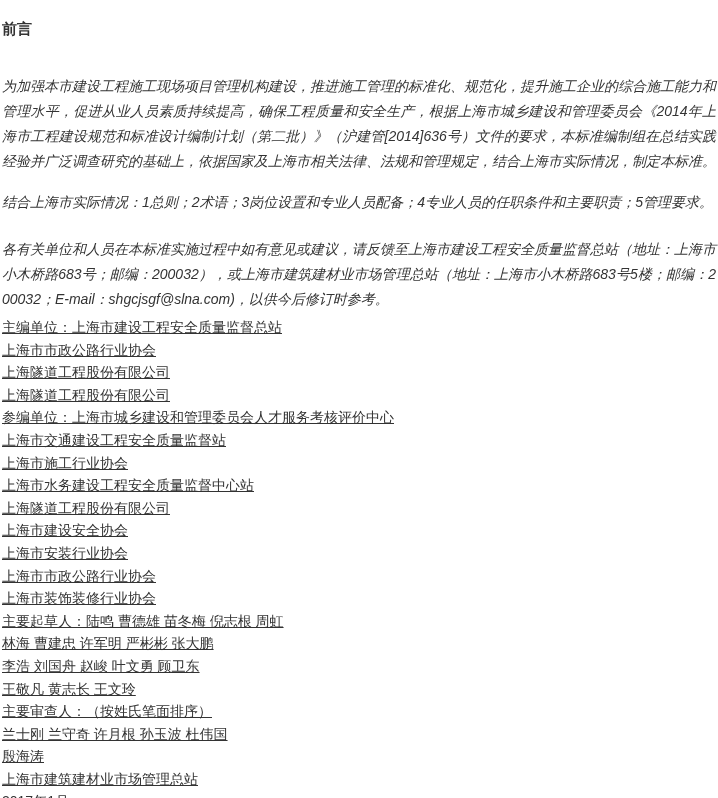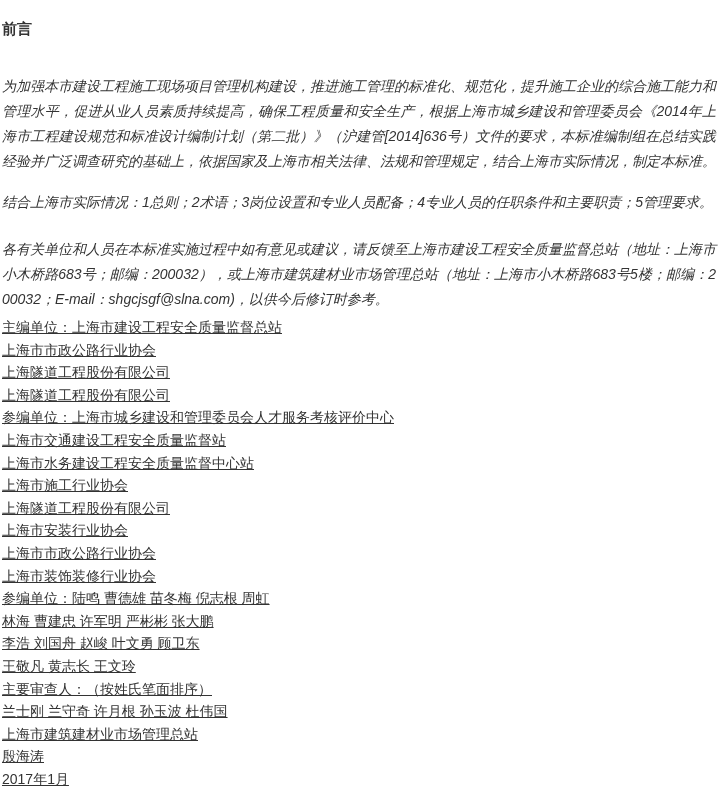--- a/index.html
+++ b/index.html
@@ -60,30 +60,31 @@
 
   <p class="para para-feedback">各有关单位和人员在本标准实施过程中如有意见或建议，请反馈至上海市建设工程安全质量监督总站（地址：上海市小木桥路683号；邮编：200032），或上海市建筑建材业市场管理总站（地址：上海市小木桥路683号5楼；邮编：200032；E-mail：shgcjsgf@slna.com)，以供今后修订时参考。</p>
 
   <div class="doc-lines">
     <div class="doc-line">主编单位：上海市建设工程安全质量监督总站</div>
     <div class="doc-line">上海市市政公路行业协会</div>
     <div class="doc-line">上海隧道工程股份有限公司</div>
     <div class="doc-line">上海隧道工程股份有限公司</div>
     <div class="doc-line">参编单位：上海市城乡建设和管理委员会人才服务考核评价中心</div>
     <div class="doc-line">上海市交通建设工程安全质量监督站</div>
+    <div class="doc-line">上海市施工行业协会</div>
     <div class="doc-line">上海市水务建设工程安全质量监督中心站</div>
-    <div class="doc-line">上海市施工行业协会</div>
     <div class="doc-line">上海隧道工程股份有限公司</div>
+    <div class="doc-line">上海市建设安全协会</div>
     <div class="doc-line">上海市安装行业协会</div>
     <div class="doc-line">上海市市政公路行业协会</div>
     <div class="doc-line">上海市装饰装修行业协会</div>
-    <div class="doc-line">参编单位：陆鸣 曹德雄 苗冬梅 倪志根 周虹</div>
+    <div class="doc-line">主要起草人：陆鸣 曹德雄 苗冬梅 倪志根 周虹</div>
     <div class="doc-line">林海 曹建忠 许军明 严彬彬 张大鹏</div>
     <div class="doc-line">李浩 刘国舟 赵峻 叶文勇 顾卫东</div>
     <div class="doc-line">王敬凡 黄志长 王文玲</div>
     <div class="doc-line">主要审查人：（按姓氏笔面排序）</div>
     <div class="doc-line">兰士刚 兰守奇 许月根 孙玉波 杜伟国</div>
+    <div class="doc-line">殷海涛</div>
     <div class="doc-line">上海市建筑建材业市场管理总站</div>
-    <div class="doc-line">殷海涛</div>
     <div class="doc-line">2017年1月</div>
   </div>
 
 </div>
 
 </body></html>

